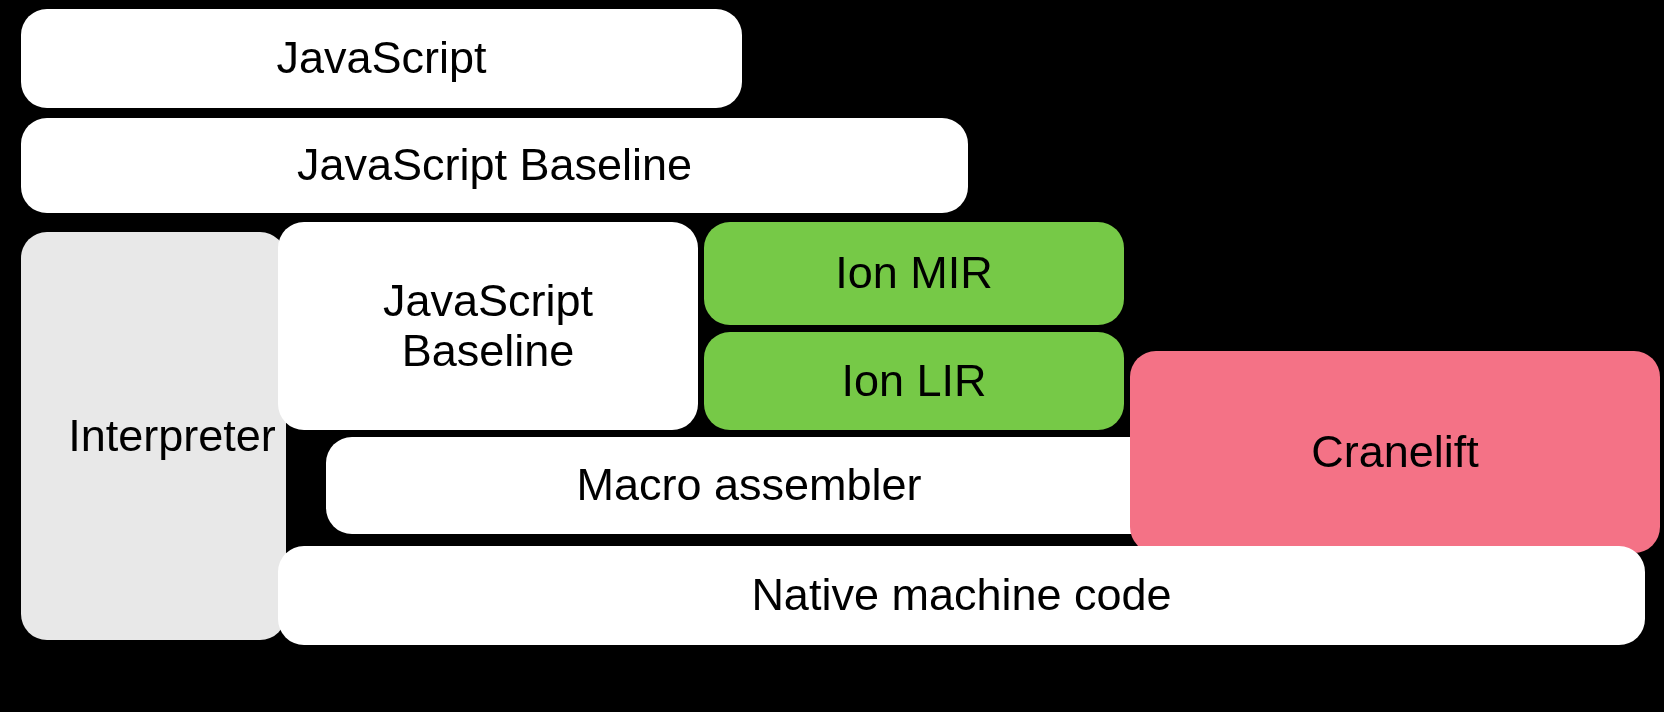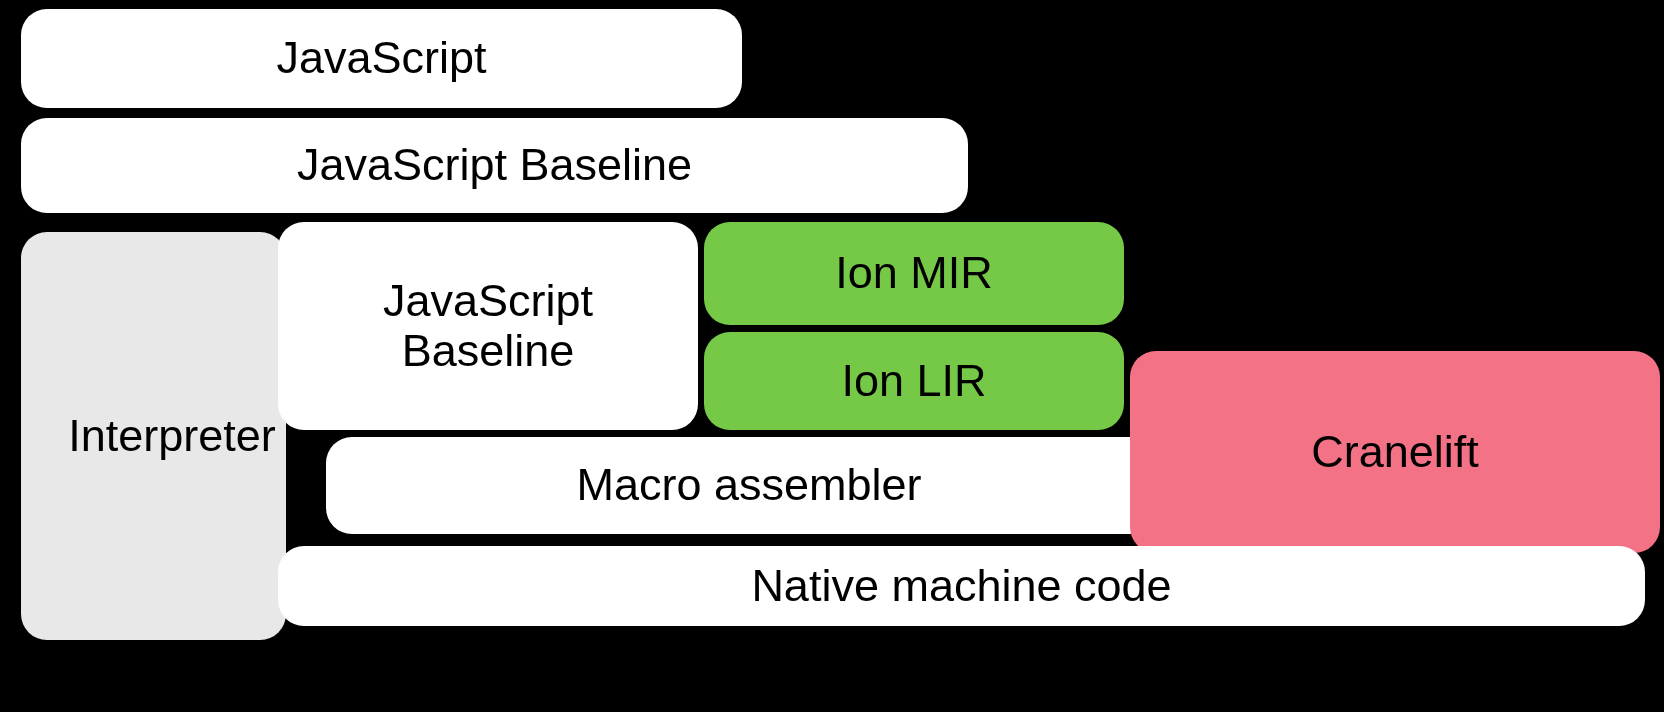--- a/index.html
+++ b/index.html
@@ -47,21 +47,21 @@
 
   
   #n-interpreter      { left: 21px;   top: 232px; width: 265px; height: 408px; padding-left: 47px; }
   #n-js-baseline      { left: 278px;  top: 222px; width: 420px; height: 208px; }
   #n-ion-mir          { left: 704px;  top: 222px; width: 420px; height: 103px; }
   #n-ion-lir          { left: 704px;  top: 332px; width: 420px; height: 98px; }
   #n-macro-assembler  { left: 278px;  top: 437px; width: 846px; height: 97px; margin-left: 48px; }
   #n-cranelift        { left: 1130px; top: 332px; width: 530px; height: 202px; margin-top: 19px; }
 
   
-  #n-native-code      { left: 278px;  top: 546px; width: 1367px; height: 80px; }
+  #n-native-code      { left: 278px;  top: 546px; width: 1367px; height: 99px; }
 </style>
 </head>
 <body>
 
 <div id="stage">
 
   <div class="node fill-white" id="n-javascript">JavaScript</div>
 
 
 

